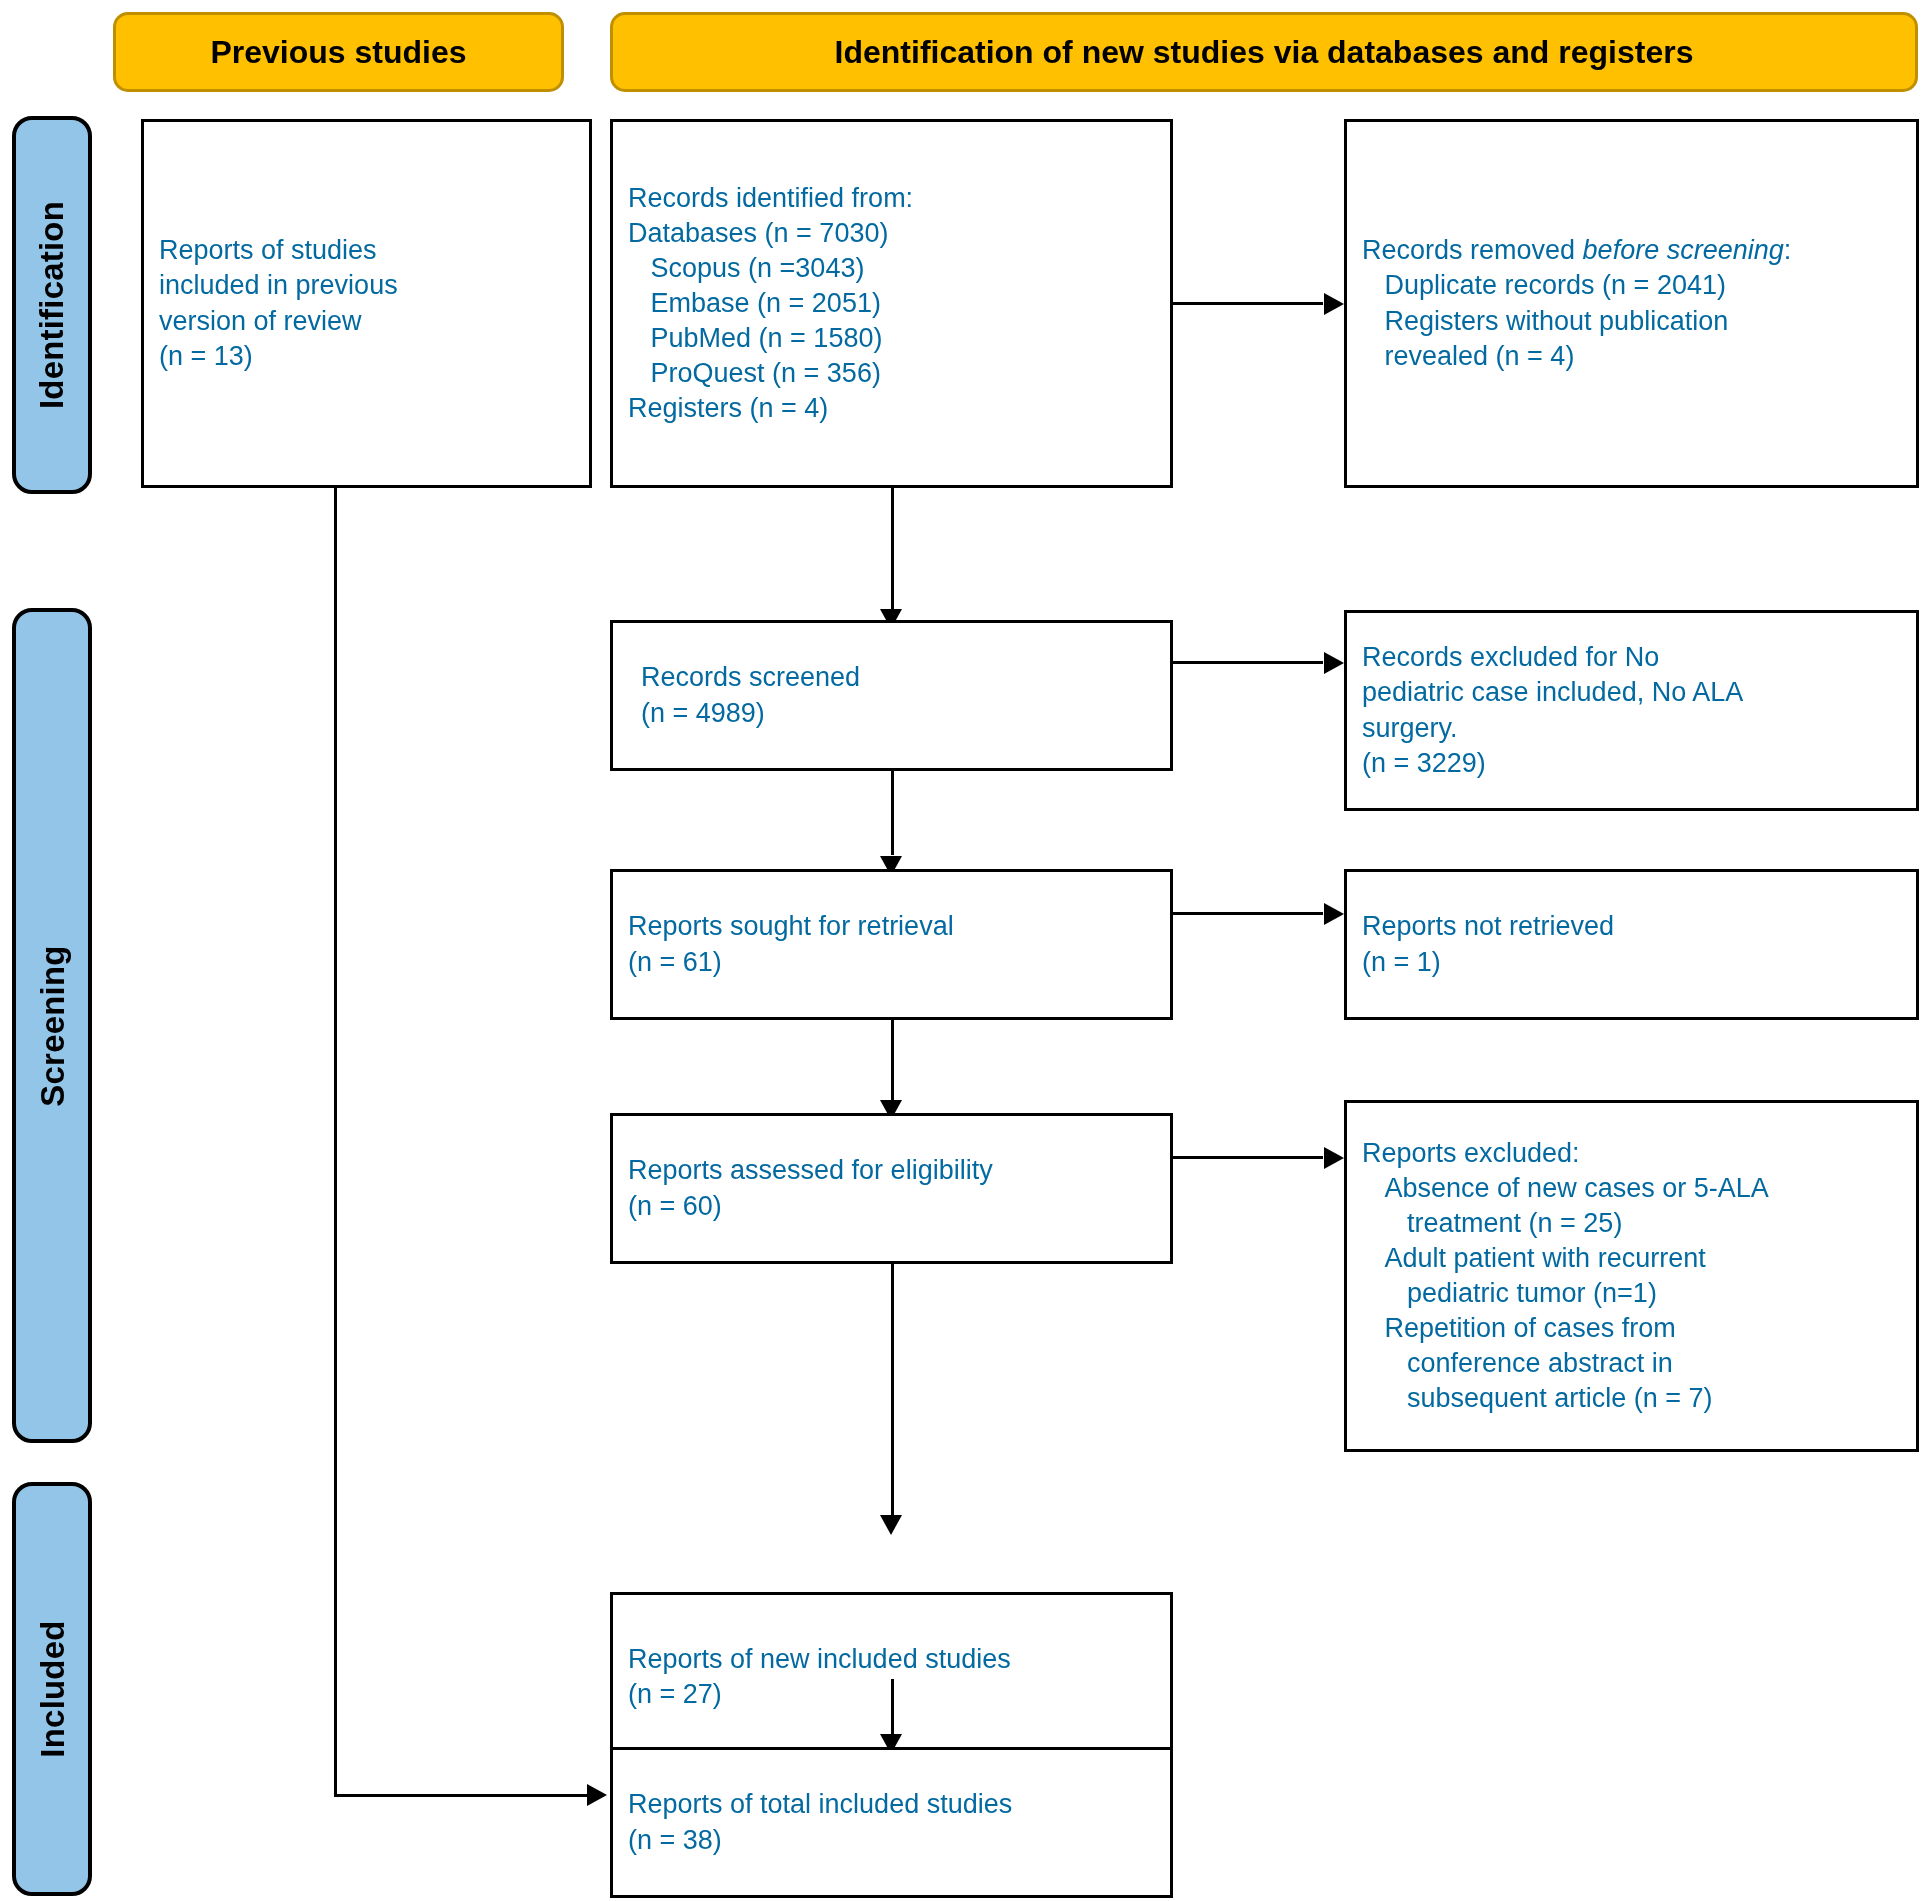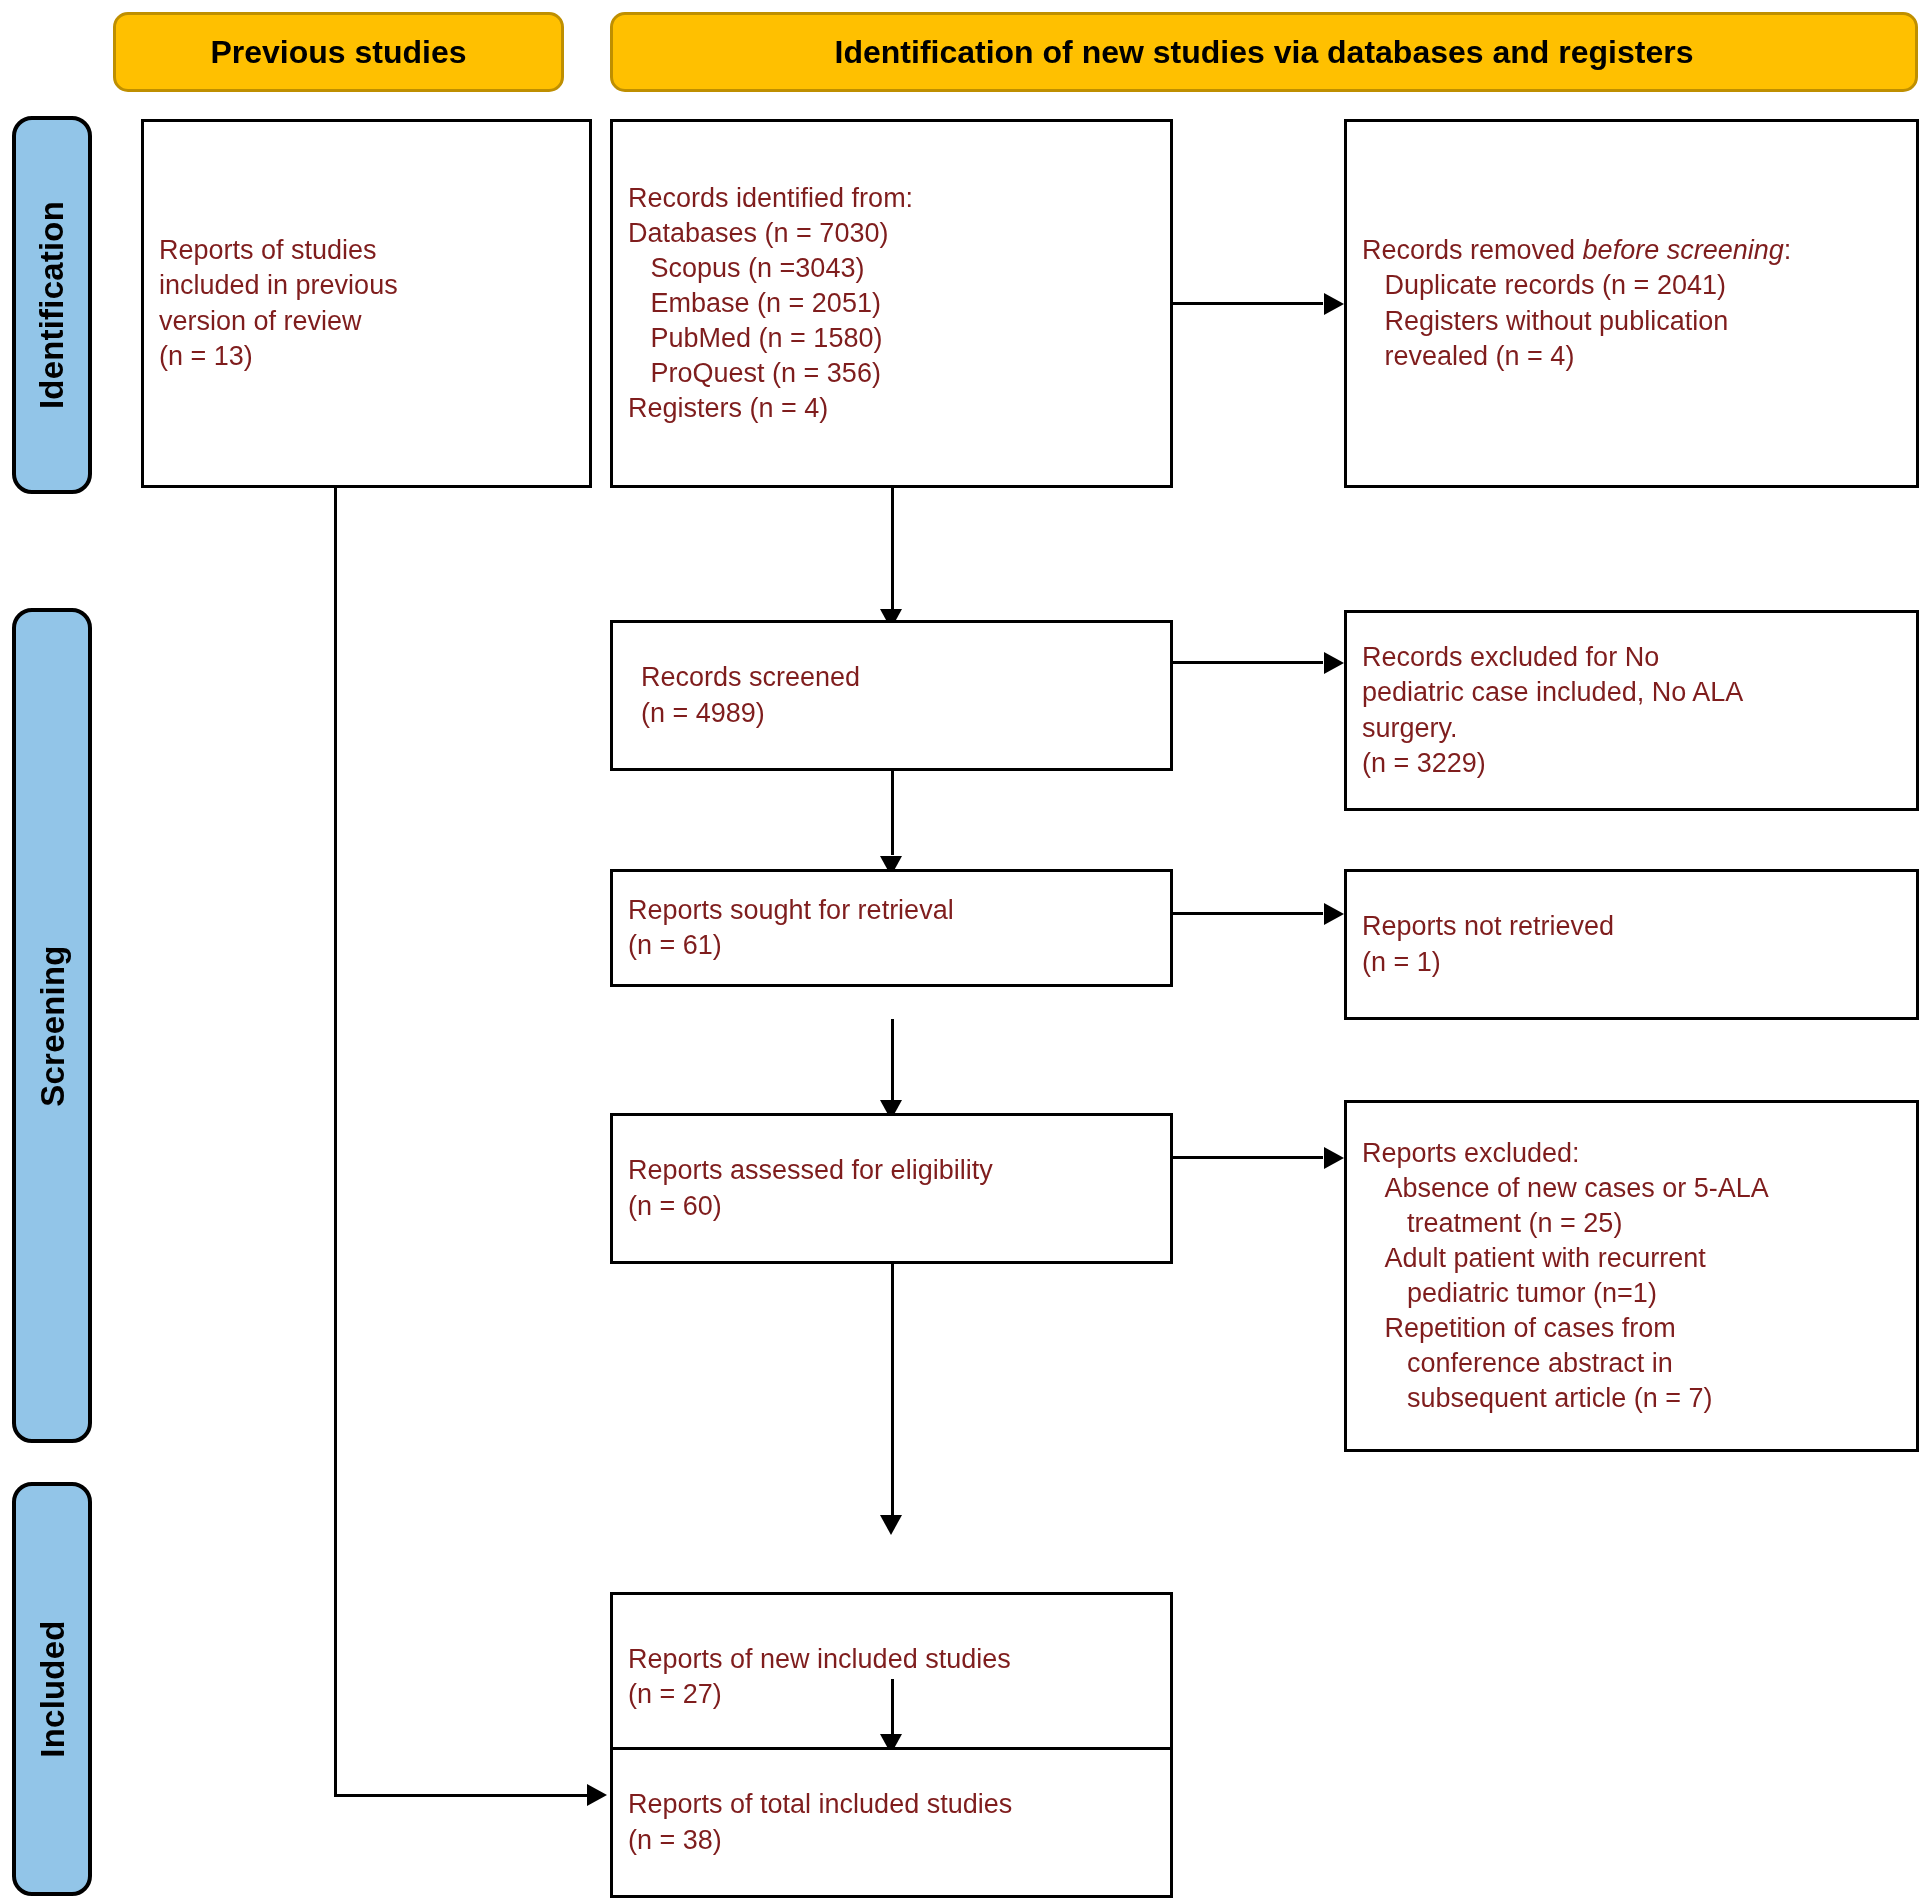--- a/index.html
+++ b/index.html
@@ -43,21 +43,21 @@
     position:absolute;
     background:#ffffff;
     border:3.1px solid #000000;
     box-sizing:border-box;
     display:flex;align-items:center;
     padding:0 15px;
   }
   .box .txt{
     font-size:27px;
     line-height:1.30;
-    color:#7f1d1d;
+    color:#0369a1;
     white-space:pre-wrap;
     width:100%;
   }
   .box .txt .it{font-style:italic;text-align:right;}
 
   
   .ln{position:absolute;background:#000000;}
   .ln.h{height:3.1px;}
   .ln.v{width:3.1px;}
   .arrow-r{
@@ -143,21 +143,21 @@
 surgery.
 (n = 3229)</span>
   </div>
 
   <div class="ln h" style="left:1173px;top:661px;width:150px;height:3.1px;"></div>
   <div class="arrow-r" style="left:1324px;top:652px;"></div>
 
   <div class="ln v" style="left:891px;top:770px;width:3.1px;height:85px;"></div>
   <div class="arrow-d" style="left:880px;top:856px;"></div>
 
-  <div class="box" style="left:610px;top:869px;width:563px;height:118px;">
+  <div class="box" style="left:610px;top:869px;width:563px;height:151px;">
     <span class="txt">Reports sought for retrieval
 (n = 61)</span>
   </div>
 
   <div class="box" style="left:1344px;top:869px;width:575px;height:151px;">
     <span class="txt">Reports not retrieved
 (n = 1)</span>
   </div>
 
   <div class="ln h" style="left:1173px;top:912px;width:150px;height:3.1px;"></div>

